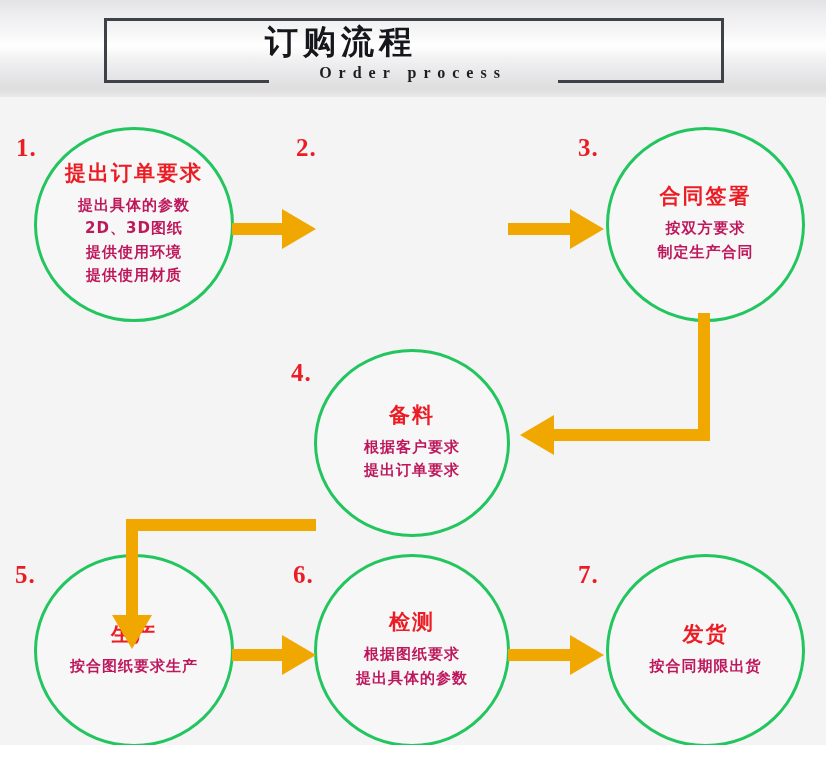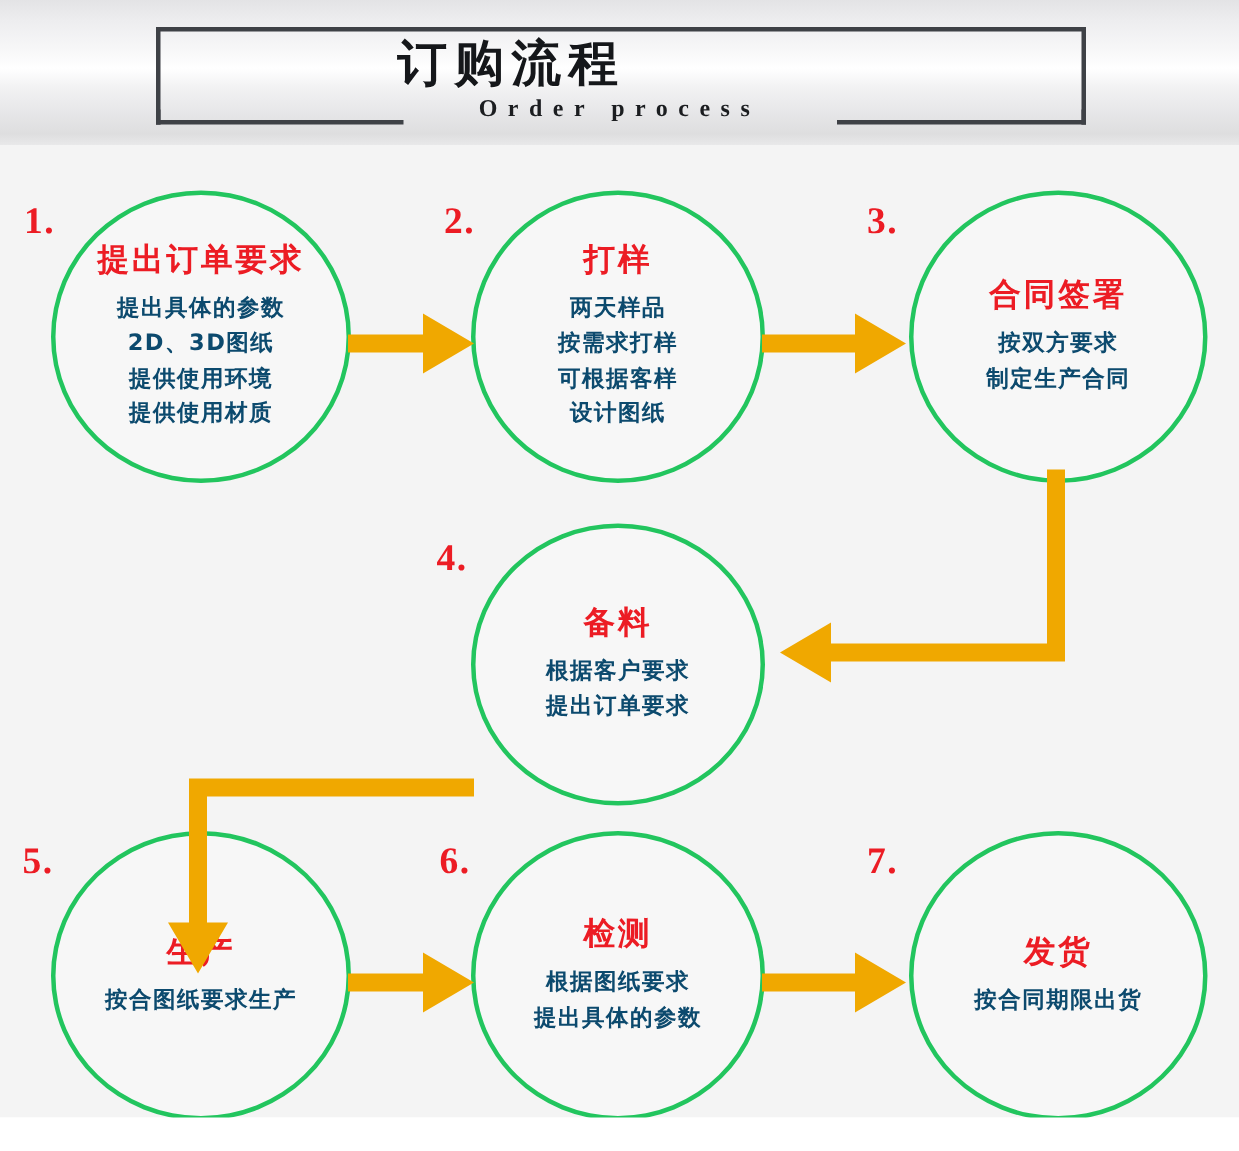--- a/index.html
+++ b/index.html
@@ -123,21 +123,21 @@
     color: #ec1c24;
     letter-spacing: 2px;
     line-height: 1.1;
     margin-bottom: 9px;
     white-space: nowrap;
   }
   .node-lines {
     font-family: "DejaVu Sans", "Liberation Sans", sans-serif;
     font-weight: 700;
     font-size: 15px;
-    color: #0c4a6e;
+    color: #be185d;
     line-height: 1.55;
     text-align: center;
     letter-spacing: 1px;
     white-space: nowrap;
   }
   .node-index {
     position: absolute;
     font-family: "Liberation Serif", "DejaVu Serif", serif;
     font-weight: 700;
     font-size: 25px;
@@ -203,29 +203,20 @@
       <div class="node-title">提出订单要求</div>
       <div class="node-lines">
         <div>提出具体的参数</div>
         <div>2D、3D图纸</div>
         <div>提供使用环境</div>
         <div>提供使用材质</div>
       </div>
     </div>
     <div class="node-index" id="idx-1">1.</div>
 
-    <div class="node" id="node-2">
-      <div class="node-title">打样</div>
-      <div class="node-lines">
-        <div>两天样品</div>
-        <div>按需求打样</div>
-        <div>可根据客样</div>
-        <div>设计图纸</div>
-      </div>
-    </div>
     <div class="node-index" id="idx-2">2.</div>
 
     <div class="node" id="node-3">
       <div class="node-title">合同签署</div>
       <div class="node-lines">
         <div>按双方要求</div>
         <div>制定生产合同</div>
       </div>
     </div>
     <div class="node-index" id="idx-3">3.</div>

